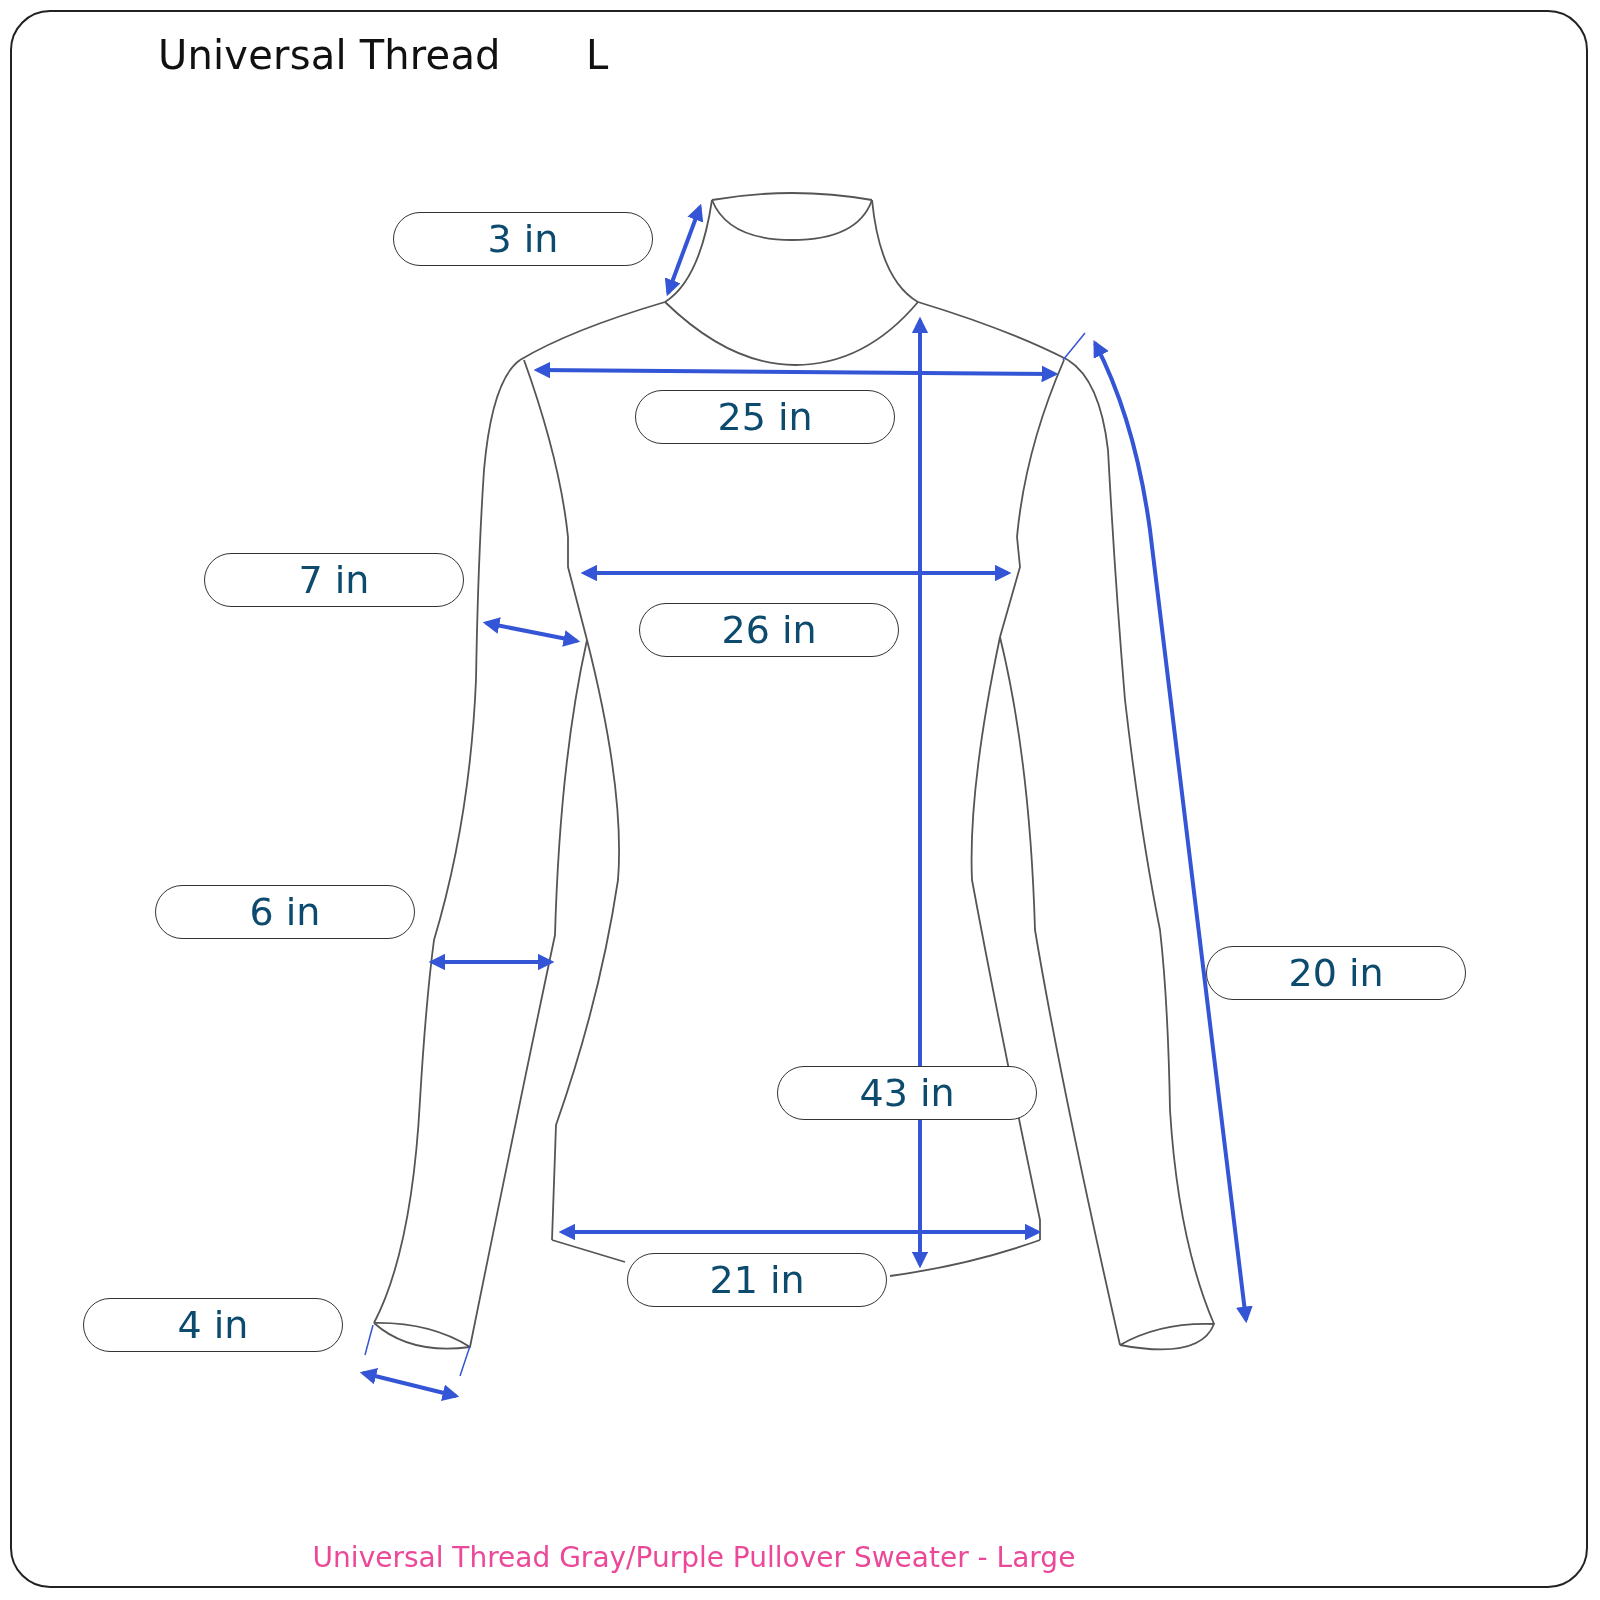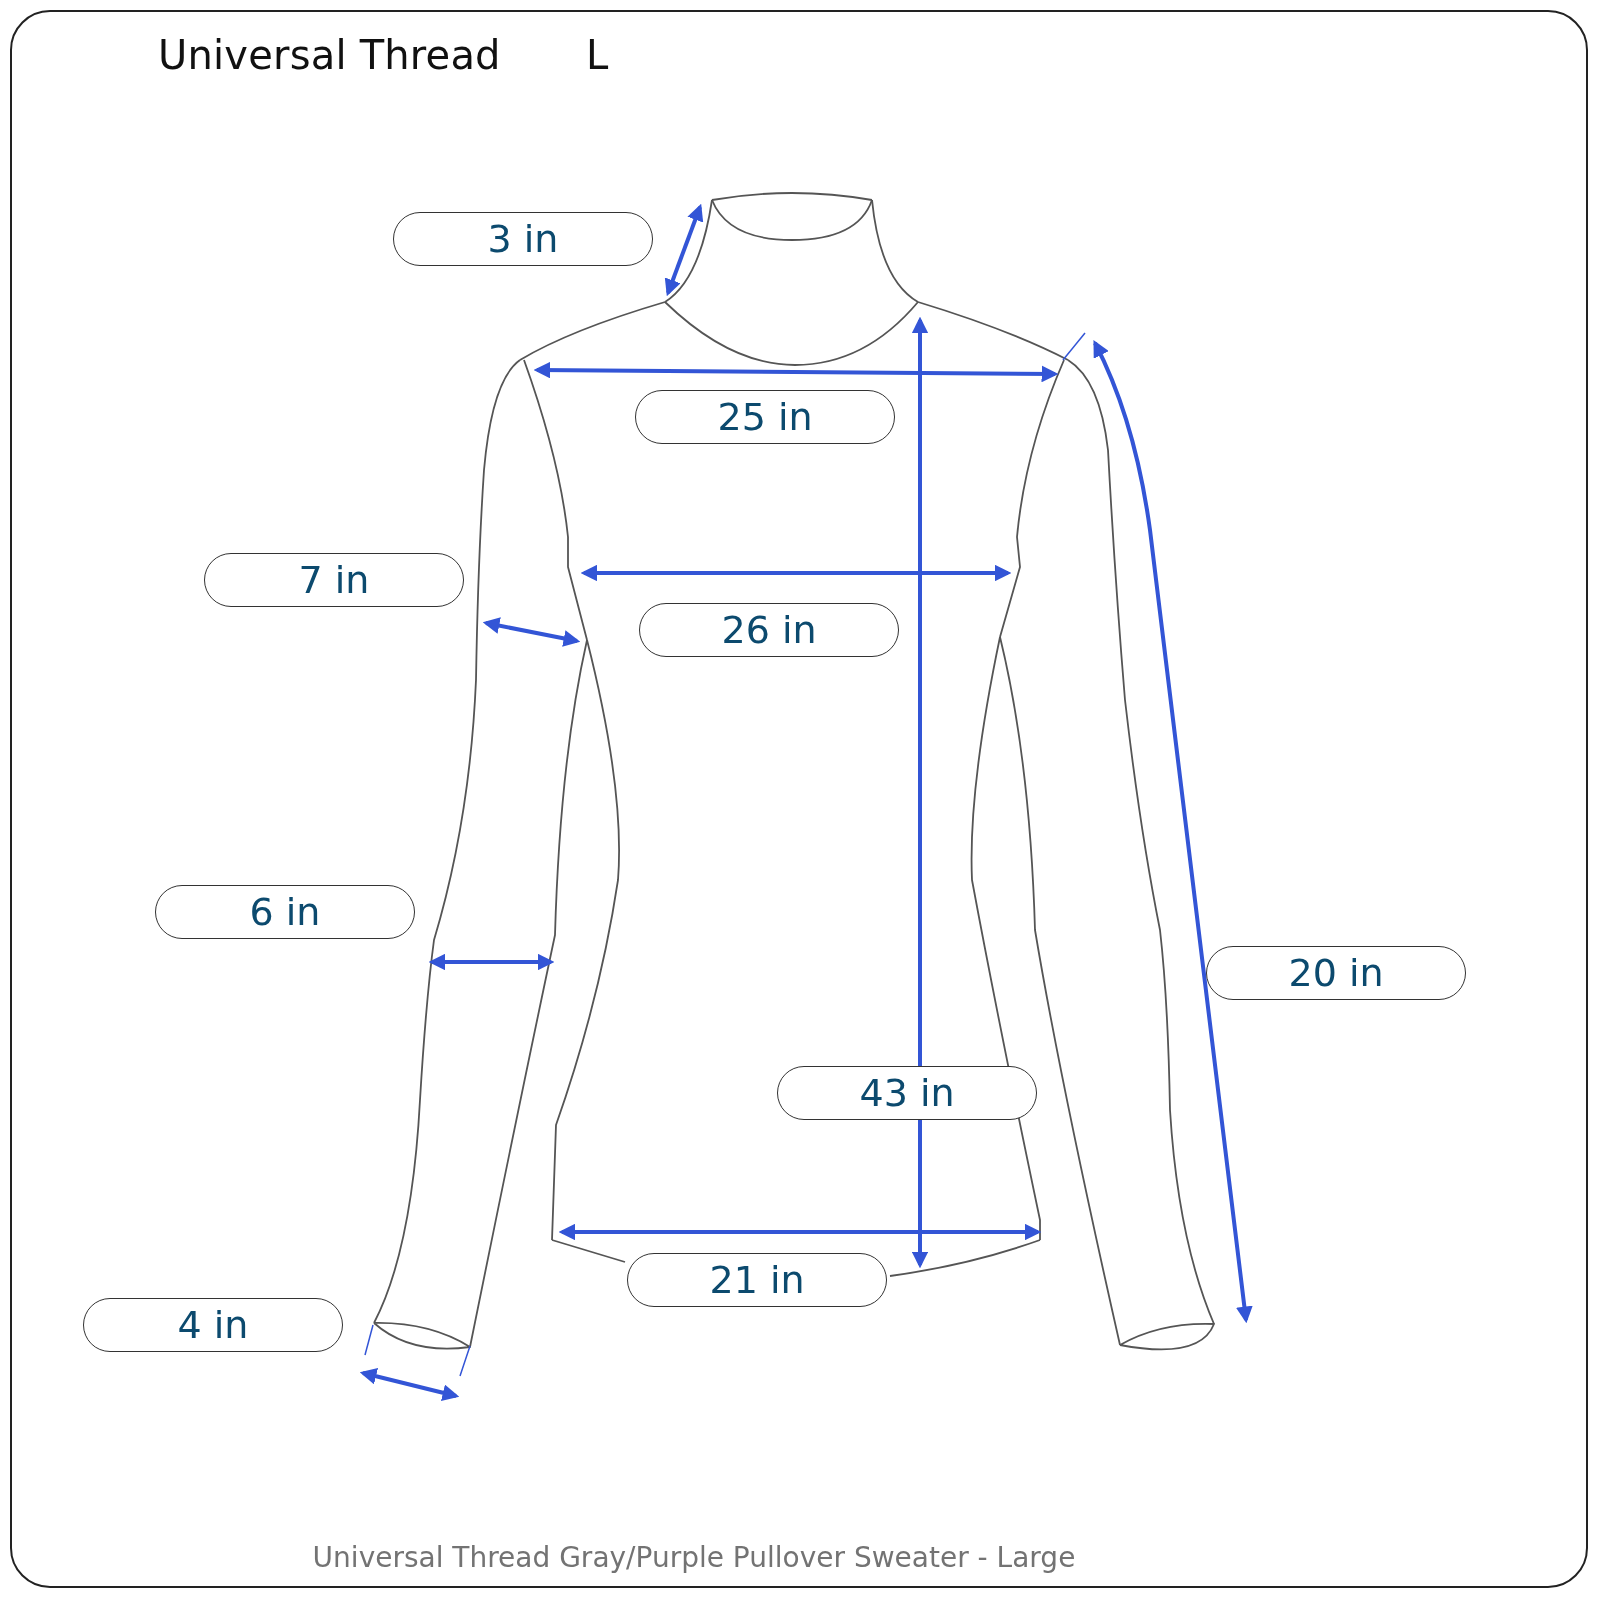--- a/index.html
+++ b/index.html
@@ -6,21 +6,21 @@
   body { width:1600px; height:1600px; position:relative; overflow:hidden;
          font-family:"DejaVu Sans", "Liberation Sans", sans-serif; color:#111; }
   .frame { position:absolute; left:10px; top:10px; width:1578px; height:1578px;
            border:2px solid #222; border-radius:40px; box-sizing:border-box; }
   .title { position:absolute; left:142px; top:32px; font-size:40px; color:#111; letter-spacing:0.2px;margin-left:16px; }
   .size { position:absolute; left:586px; top:32px; font-size:40px; color:#111; }
   svg.drawing { position:absolute; left:0; top:0; }
   .label { position:absolute; height:54px; width:260px; border:1.5px solid #333; border-radius:27px;
            background:#fff; box-sizing:border-box; display:flex; align-items:center; justify-content:center;
            font-size:38px; color:#0c4a6e; }
-  .caption { position:absolute; left:0; width:1388px; top:1541px; text-align:center; font-size:28px; color:#737373; }
+  .caption { position:absolute; left:0; width:1388px; top:1541px; text-align:center; font-size:28px; color:#ec4899; }
 </style>
 </head>
 <body>
 
 <div class="frame"></div>
 
 <div class="title">Universal Thread</div>
 <div class="size">L</div>
 
 <svg class="drawing" width="1600" height="1600" viewBox="0 0 1600 1600">

